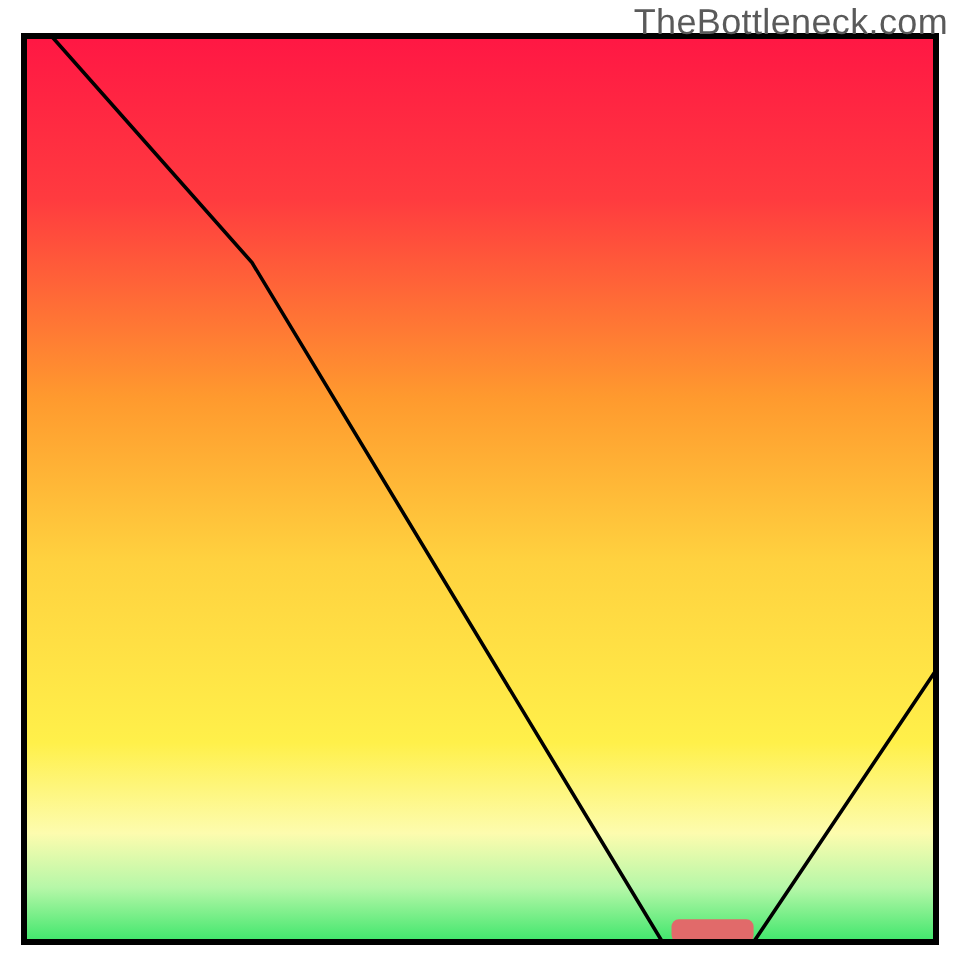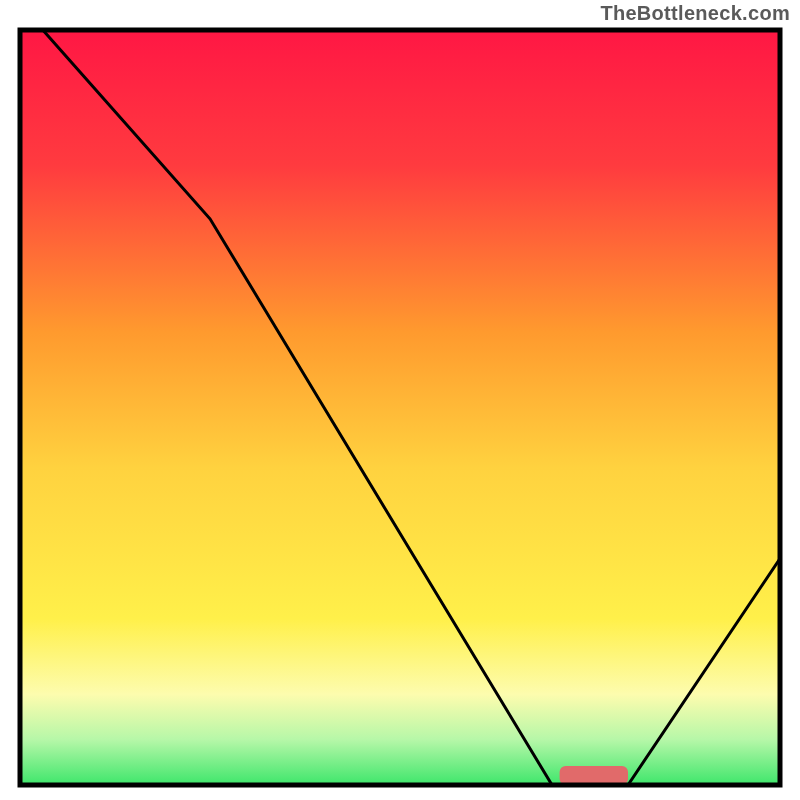--- a/index.html
+++ b/index.html
@@ -13,22 +13,22 @@
   }
   .container {
     position: relative;
     width: 800px;
     height: 800px;
   }
   .watermark {
     position: absolute;
     top: 2px;
     right: 10px;
-    font-size: 20px;
-    font-weight: 700;
+    font-size: 30px;
+    font-weight: 400;
     color: #5a5a5a;
     letter-spacing: 0.3px;
     user-select: none;
     margin-left: 38px;
   }
   svg {
     display: block;
   }
 </style>
 </head>

